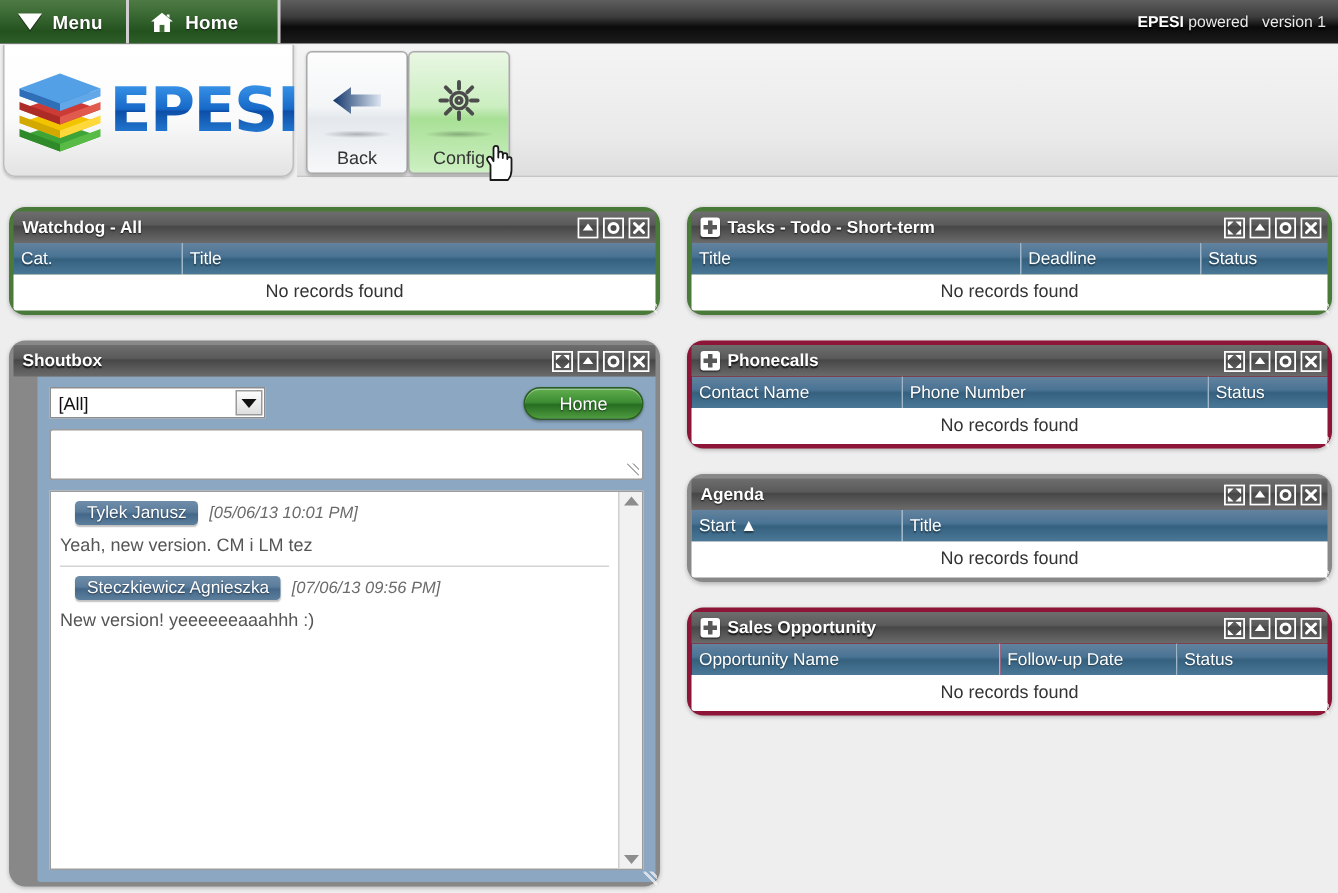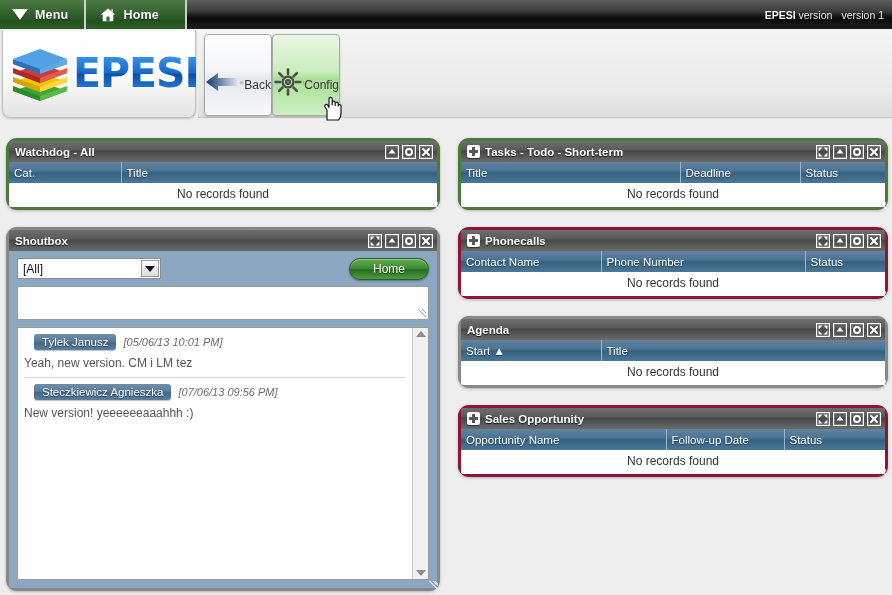--- a/index.html
+++ b/index.html
@@ -65,21 +65,21 @@
 
   
   .toolstrip {
     position: absolute; left: 198px; top: 30px; width: 694px; height: 88px;
     background: linear-gradient(to bottom, #f4f4f4 0%, #eaeaea 70%, #dedede 100%);
     border-bottom: 1px solid #c6c6c6;
   }
   .tbtn {
     position: absolute; top: 4px; width: 68px; height: 82px;
     border: 1px solid #a9a9a9; border-radius: 4px;
-    display: flex; flex-direction: row; align-items: center;
+    display: flex; flex-direction: column; align-items: center;
     justify-content: flex-start; padding-top: 13px;
     box-shadow: 0 1px 2px rgba(0,0,0,.22);
     cursor: pointer;
   }
   .tbtn .ico { height: 38px; display: flex; align-items: center; justify-content: center; }
   .tbtn .lbl {
     margin-top: 6px; font-size: 12px; color: #333;
     font-family: "Liberation Sans", sans-serif;
   }
   .tbtn.back { left: 6px; background: linear-gradient(to bottom, #fdfdfd 0%, #f3f5f7 45%, #e4e8ec 55%, #f7f8fa 100%); }
@@ -147,21 +147,21 @@
     font-size: 12px; color: #333; padding: 4px 0 6px;
     border-radius: 0 0 2px 2px;
   }
 
   
   .sbody {
     background: #8ba7c2;
     padding: 7px 8px 8px;
     border-radius: 0 0 2px 2px;
     height: calc(100% - 21px);
-    display: flex; flex-direction: column;
+    display: flex; flex-direction: column; margin-left: 16px;
   }
   .srow1 { display: flex; align-items: center; height: 21px; }
   .ddl {
     width: 144px; height: 21px; background: #ffffff;
     border: 1px solid #8d8d8d; display: flex; align-items: center;
     font-size: 12px; color: #111; padding-left: 5px; position: relative;
     cursor: pointer;
   }
   .ddl .arrowbox {
     position: absolute; right: 1px; top: 1px; width: 18px; height: 17px;
@@ -254,21 +254,21 @@
         </svg>
       </span>
       <span>Home</span>
     </div>
 
   </div>
 
   <div class="brandline">
     <span>
       <b class="bold">EPESI</b>
-      <span>version</span>
+      <span>powered</span>
     </span>
     <span>version 1</span>
   </div>
 </div>
 
 <div class="logobox">
   <span class="stack">
     <svg width="62" height="62" viewBox="0 0 62 62">
       <g>
 

